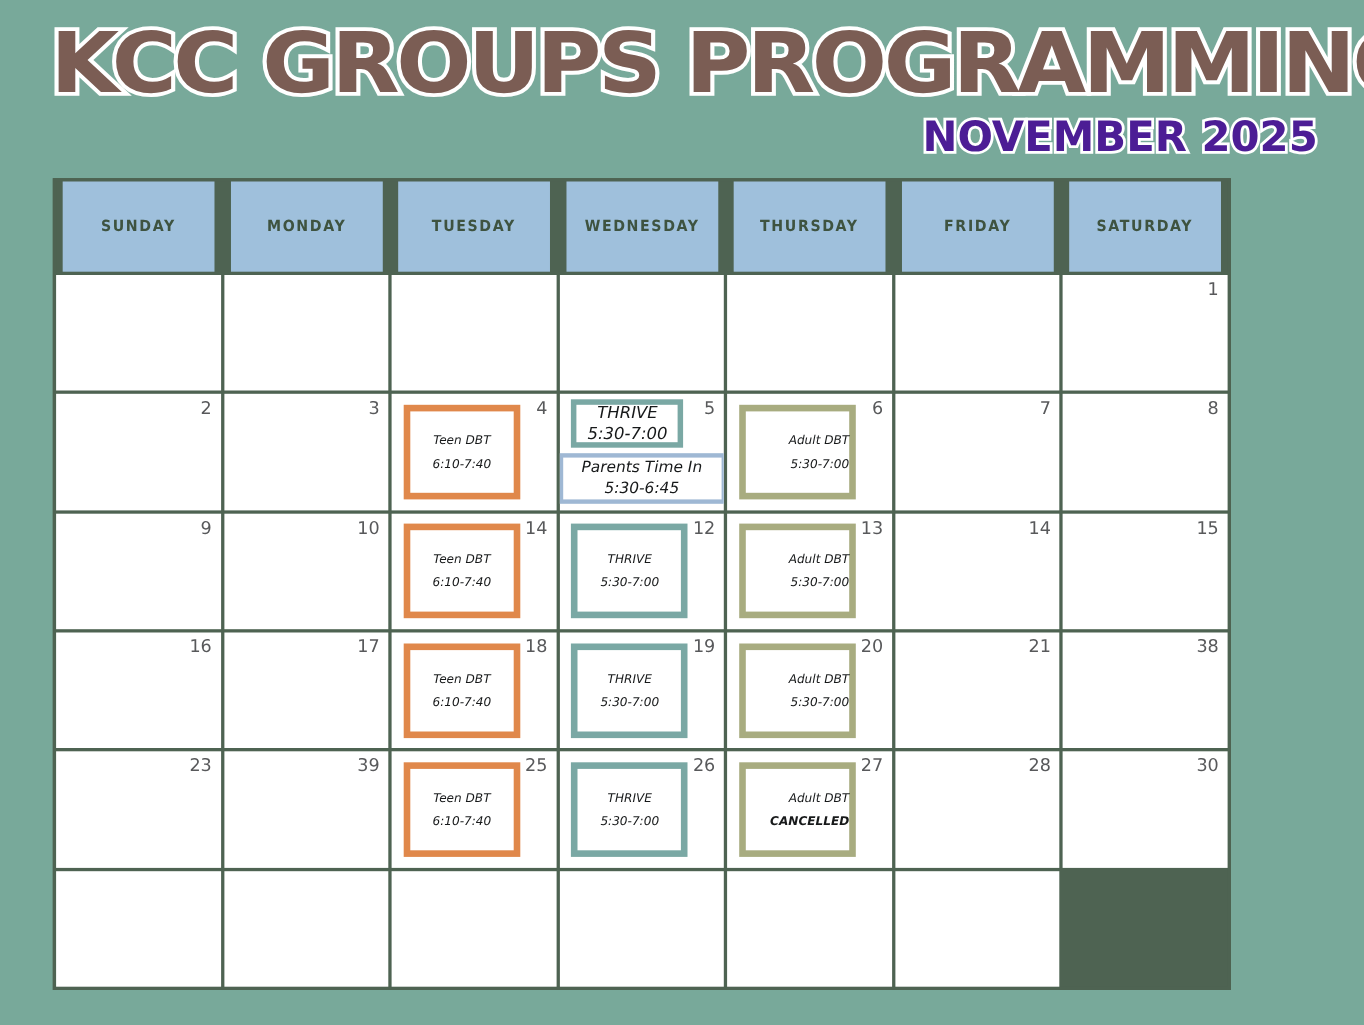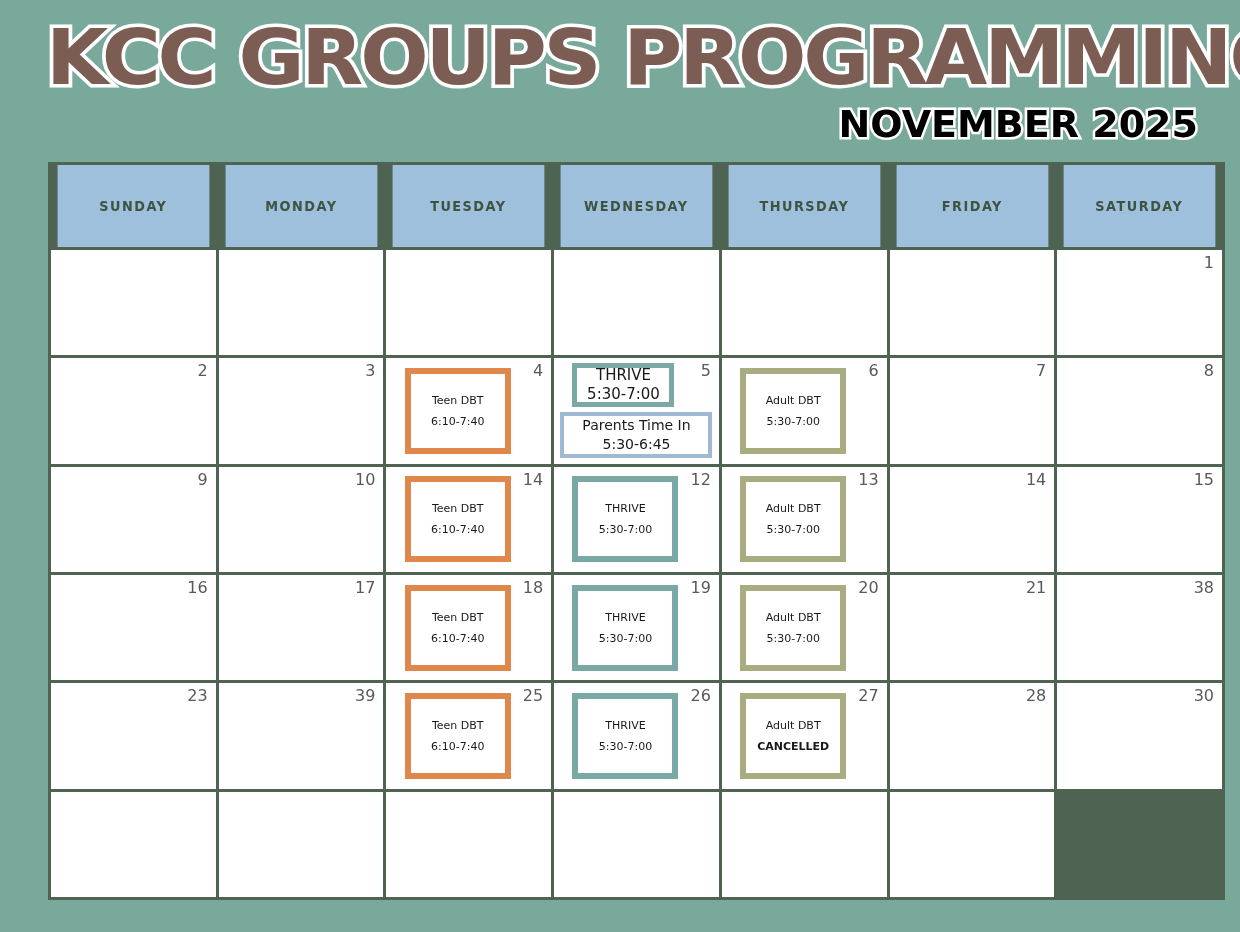--- a/index.html
+++ b/index.html
@@ -47,33 +47,33 @@
 
   .sub-title {
     position: absolute;
     right: 42px;
     top: 102px;
     font-family: "DejaVu Sans", sans-serif;
     font-weight: 700;
     font-size: 38px;
     line-height: 44px;
     letter-spacing: 0px;
-    color: #000000;
+    color: #4c1d95;
     -webkit-text-stroke: 5px #ffffff;
     paint-order: stroke fill;
     text-transform: uppercase;
     white-space: nowrap;
   }
 
   
   .calendar {
     position: absolute;
     left: 48px;
     top: 162px;
-    width: 1177px;
+    width: 1071px;
     height: 738px;
     border: 3px solid #4e6352;
     box-sizing: border-box;
     background: #4e6352;
     display: grid;
     grid-template-columns: repeat(7, 1fr);
     grid-template-rows: 82px repeat(6, 1fr);
     gap: 3px;
   }
 
@@ -138,30 +138,31 @@
   
   .event.std {
     width: 106px;
     height: 86px;
     border: 6px solid #cccccc;
     margin-right: 22px;
   }
 
   .event.teen   { border-color: #e0884b; }
   .event.thrive { border-color: #7aa8a4; }
-  .event.adult  { border-color: #a8ac80; }
+  .event.adult  { border-color: #a8ac80; align-items: flex-end; }
 
   
   .stack {
     display: flex;
     flex-direction: column;
     align-items: center;
     justify-content: center;
     gap: 5px;
     width: 100%;
+    font-style: italic;
   }
   .event.thrive-sm {
     width: 102px;
     height: 44px;
     border: 5px solid #7aa8a4;
     margin-right: 26px;
     font-size: 15px;
     line-height: 19px;
   }
   .event.parents {

